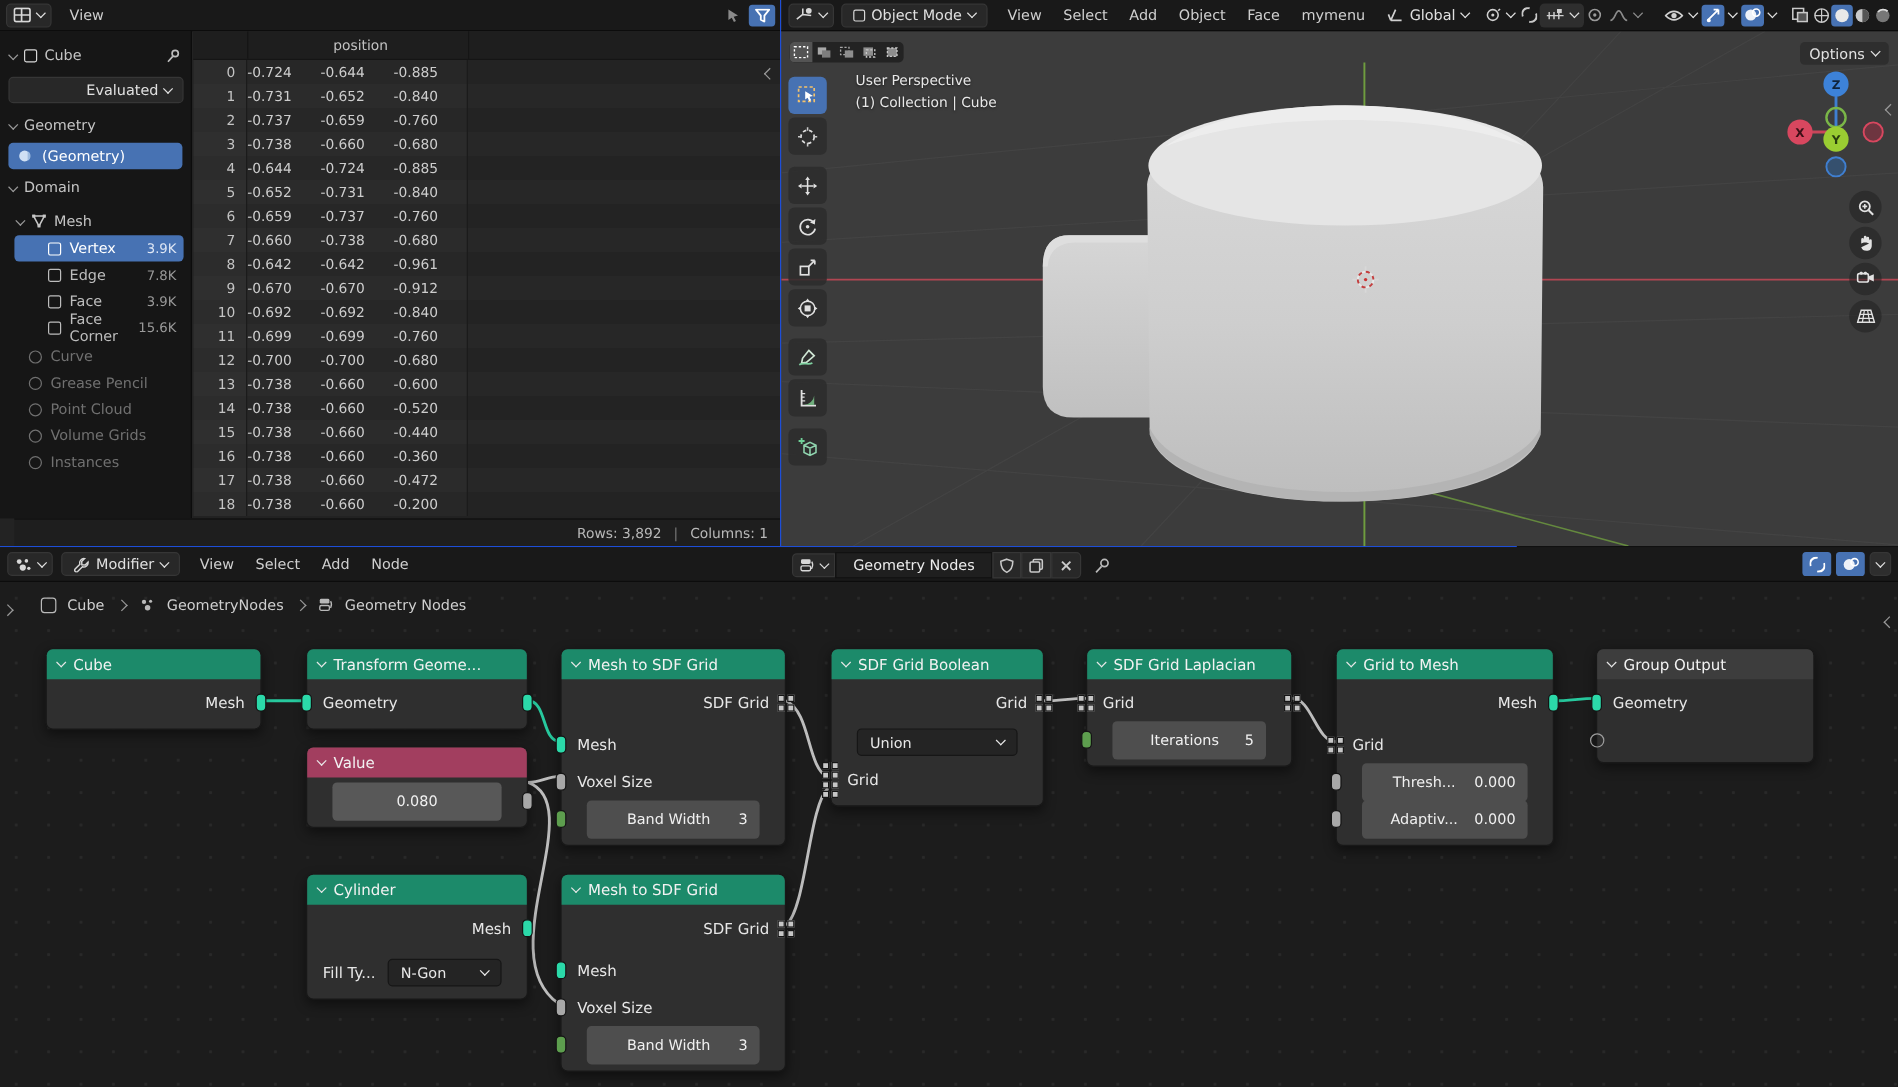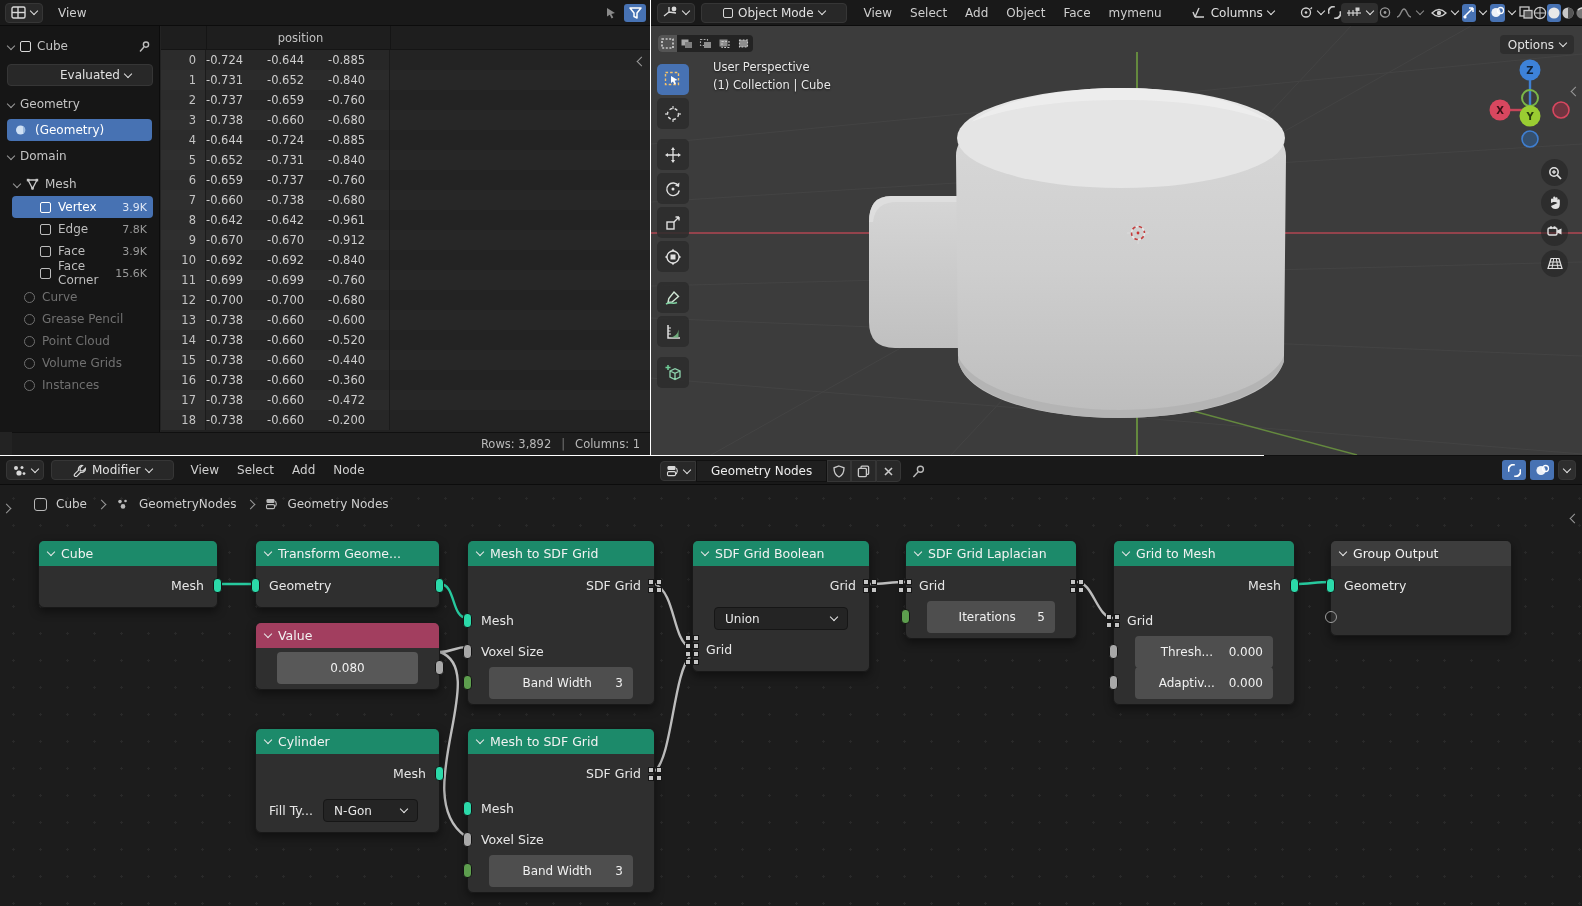--- a/index.html
+++ b/index.html
@@ -1,24 +1,24 @@
 <!DOCTYPE html>
 <html><head>
 <meta charset="utf-8">
 <style>
   *{box-sizing:border-box;margin:0;padding:0}
   html,body{width:1582px;height:906px;background:#101010;font-family:"DejaVu Sans",sans-serif;overflow:hidden}
-  #root{position:relative;width:1264px;height:906px;background:#ffffff}
+  #root{position:relative;width:1264px;height:906px;background:#1d4ed8}
   .abs{position:absolute}
   .flex{display:flex;align-items:center}
 
   
   .ed-header{background:#191919;border-bottom:1px solid #0c0c0c;display:flex;align-items:center;color:#d2d2d2;font-size:12px}
   .menu-item{color:#cfcfcf;font-size:12px;padding:0 9px;line-height:26px;white-space:nowrap}
-  .hbtn{display:inline-flex;align-items:center;gap:5px;background:#282828;border:1px solid #363636;border-radius:4px;padding:1px 21px;color:#e0e0e0;font-size:12px;height:20px;white-space:nowrap}
+  .hbtn{display:inline-flex;align-items:center;gap:5px;background:#282828;border:1px solid #363636;border-radius:4px;padding:1px 9px;color:#e0e0e0;font-size:12px;height:20px;white-space:nowrap}
   .iconbtn{display:inline-flex;align-items:center;justify-content:center;width:22px;height:18px;border-radius:3px;color:#c9c9c9}
   .iconbtn.active{background:#4772b3;color:#fff}
   .cv{display:inline-block;width:6px;height:6px;border-right:1.5px solid currentColor;border-bottom:1.5px solid currentColor;transform:rotate(45deg);margin-top:-3px}
   .cvl{display:inline-block;width:7px;height:7px;border-left:1.6px solid #9a9a9a;border-bottom:1.6px solid #9a9a9a;transform:rotate(45deg)}
   .cvr{display:inline-block;width:7px;height:7px;border-right:1.6px solid #9a9a9a;border-top:1.6px solid #9a9a9a;transform:rotate(45deg)}
   svg{display:block}
 
   
   #spreadsheet{left:0;top:0;width:650px;height:455px;background:#232323}
   #ss-sidebar{position:absolute;left:0;top:26px;width:160px;height:406px;background:#161616;border-right:1px solid #0c0c0c;color:#c8c8c8;font-size:12px}
@@ -363,21 +363,21 @@
           <span class="menu-item">Add</span>
           <span class="menu-item">Object</span>
           <span class="menu-item">Face</span>
           <span class="menu-item">mymenu</span>
         </nav>
       <span style="margin-left:auto"></span>
       <span class="hbtn" style="background:transparent;border:none">
         <svg width="14" height="13" viewBox="0 0 14 13">
             <path d="M3 11 L7 2 M3 11 L1 6 M3 11 L12 11" stroke="#d0d0d0" stroke-width="1.4" fill="none"></path>
           </svg>
-        <span>Columns</span>
+        <span>Global</span>
         <span class="cv"></span>
       </span>
       <span class="hbtn" style="background:transparent;border:none;padding:1px 4px">
         <svg width="14" height="13" viewBox="0 0 14 13">
             <circle cx="7" cy="6.5" r="4.5" fill="none" stroke="#d0d0d0" stroke-width="1.3"></circle>
             <circle cx="7" cy="6.5" r="1.3" fill="#d0d0d0"></circle>
             <path d="M11.5 3 L13 1.5" stroke="#d0d0d0" stroke-width="1.3"></path>
           </svg>
         <span class="cv"></span>
       </span>

